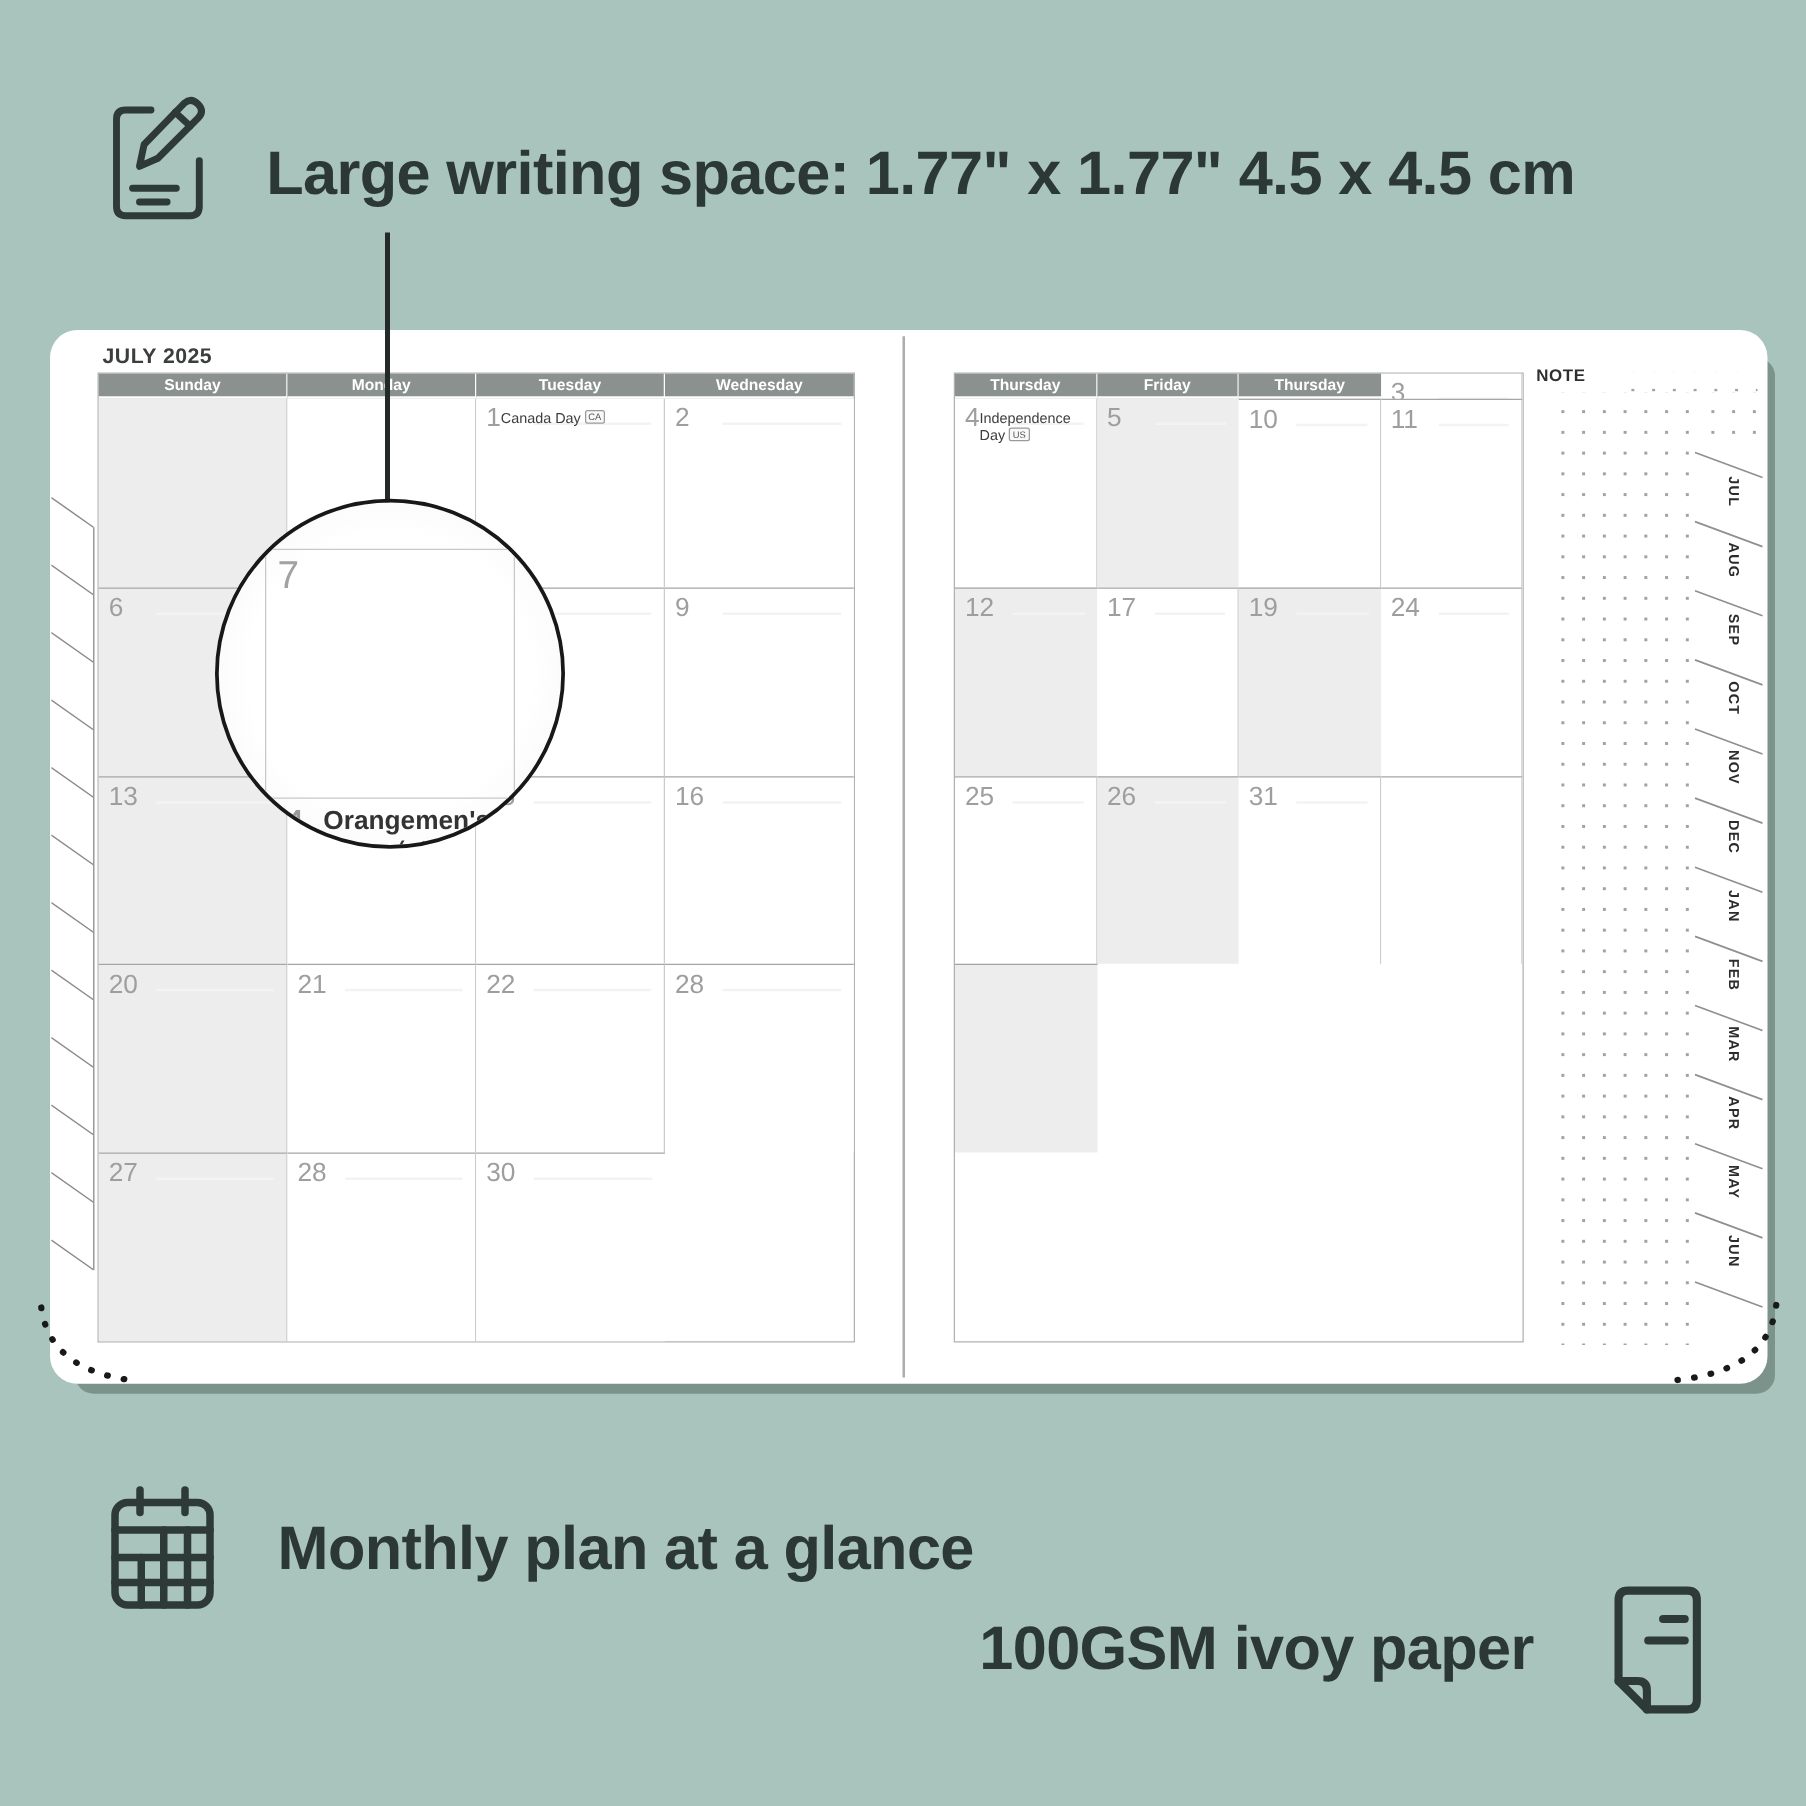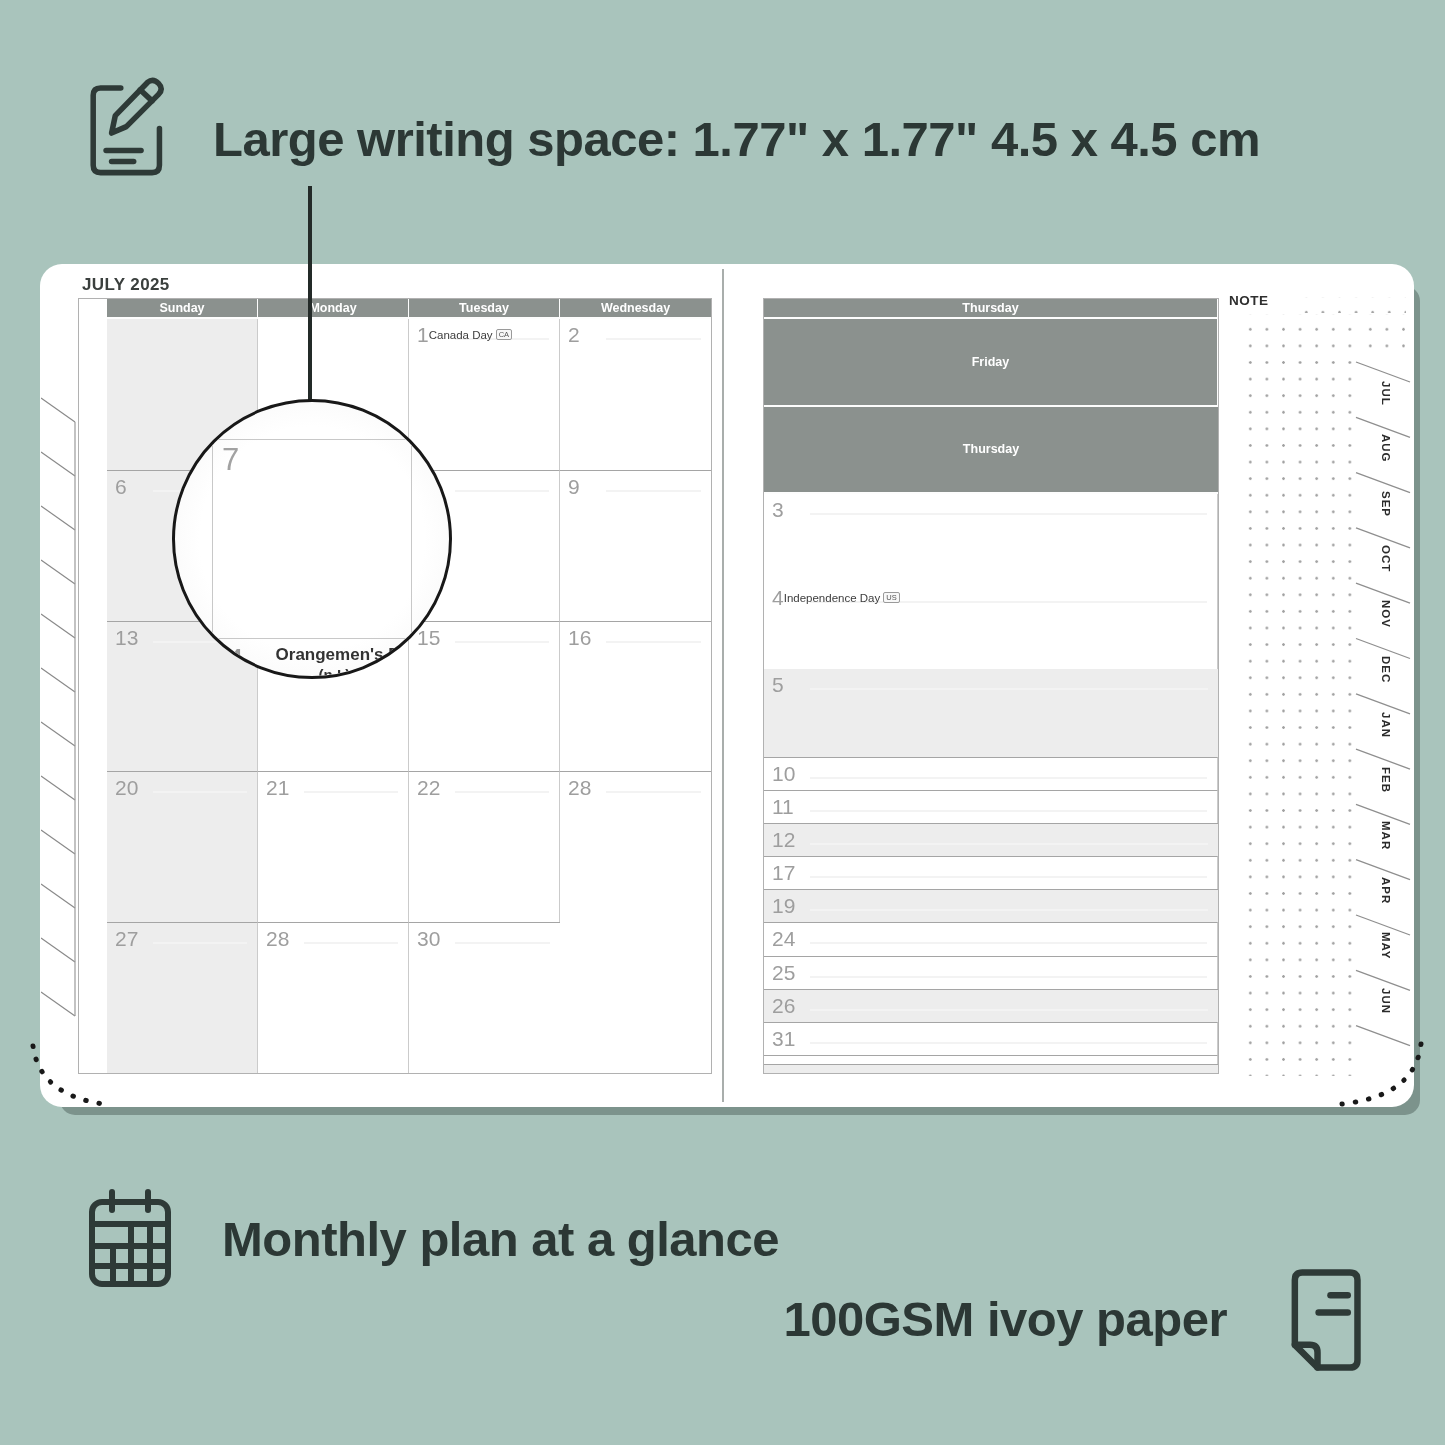--- a/index.html
+++ b/index.html
@@ -11,22 +11,22 @@
   .pointer-line{position:absolute;left:308px;top:186px;width:3.5px;height:216px;background:#232a28;z-index:20;}
 
   
   .planner{position:absolute;left:40px;top:264px;width:1374px;height:843px;background:#ffffff;
            border-radius:22px;box-shadow:13px 15px 0 -7px #7c938c;z-index:10;}
   .month-title{position:absolute;left:42px;top:11px;font-size:17px;font-weight:bold;letter-spacing:0.4px;color:#3a3f3d;}
   .spine{position:absolute;left:682px;top:5px;width:1.5px;height:833px;background:#a9aeac;}
 
   .cal-grid{position:absolute;display:grid;border:1px solid #b1b1b1;background:#fff;
             grid-template-rows:20px repeat(5,1fr);}
-  #left-grid{left:38px;top:34px;width:604px;height:774px;grid-template-columns:repeat(4,1fr);padding-left:28px;}
-  #right-grid{left:723px;top:34px;width:454px;height:774px;grid-template-columns:repeat(1,1fr);}
+  #left-grid{left:38px;top:34px;width:604px;height:774px;grid-template-columns:repeat(4,1fr);}
+  #right-grid{left:723px;top:34px;width:454px;height:774px;grid-template-columns:repeat(4,1fr);}
   .dow{background:#8b918e;color:#ffffff;font-size:12.5px;font-weight:bold;display:flex;align-items:center;
        justify-content:center;border-right:1px solid #fdfdfd;border-bottom:2px solid #fdfdfd;}
   .dow.col-last{border-right:none;}
   .cell{position:relative;border-right:1px solid #cbcbcb;border-top:1.5px solid #a5a5a5;padding:4px 8px;background:#fff;}
   .cell.col-last{border-right:none;}
   .cell.row-first{border-top:none;}
   .cell.shaded{background:#ededed;}
   .cell-top{display:flex;align-items:flex-start;}
   .daynum{font-size:21px;color:#9e9e9e;line-height:1.15;}
   .faint{position:absolute;left:46px;right:10px;top:19px;height:2px;background:#f3f3f3;}
@@ -50,21 +50,21 @@
   #hatch{position:absolute;left:1px;top:132px;width:36px;height:640px;}
 
   
   .magnifier{position:absolute;left:172px;top:399px;width:274px;height:274px;border:3.5px solid #181818;
              border-radius:50%;overflow:hidden;z-index:30;
              background:radial-gradient(circle at 50% 50%,#ffffff 58%,#fbfbfb 72%,#e0e0e0 96%,#ffffff 100%);}
   .mag-square{position:absolute;left:37px;top:37px;width:198px;height:198px;border:1.5px solid #c8c8c8;}
   .mag-day{display:block;margin:2px 0 0 9px;font-size:31px;color:#a2a2a2;}
   .mag-next-day{position:absolute;left:50px;top:239px;font-size:35px;color:#9a9a9a;}
   .mag-holiday{position:absolute;left:70px;top:243px;width:205px;text-align:center;color:#333;}
-  .mag-holiday .l1{font-size:17px;font-weight:600;}
+  .mag-holiday .l1{font-size:21px;font-weight:600;}
   .mag-holiday .l2{font-size:15px;font-weight:600;margin-top:1px;}
   .badge-lg{font-size:9px;line-height:11px;vertical-align:2px;}
 
   #corner-arcs{position:absolute;left:0;top:0;width:1445px;height:1445px;z-index:15;pointer-events:none;}
 </style>
 </head>
 <body>
 
 <div class="stage">
 

